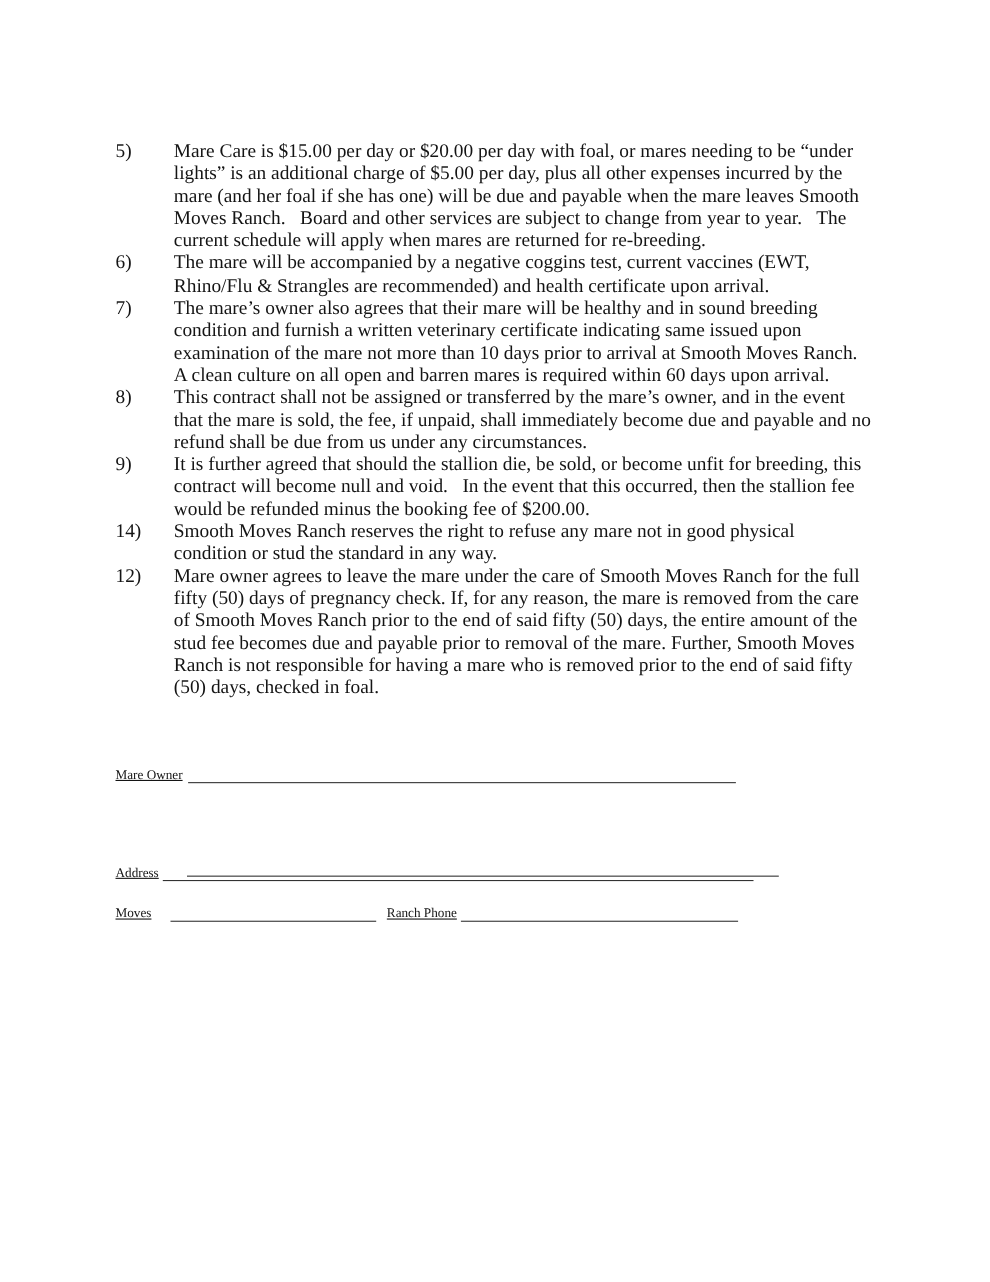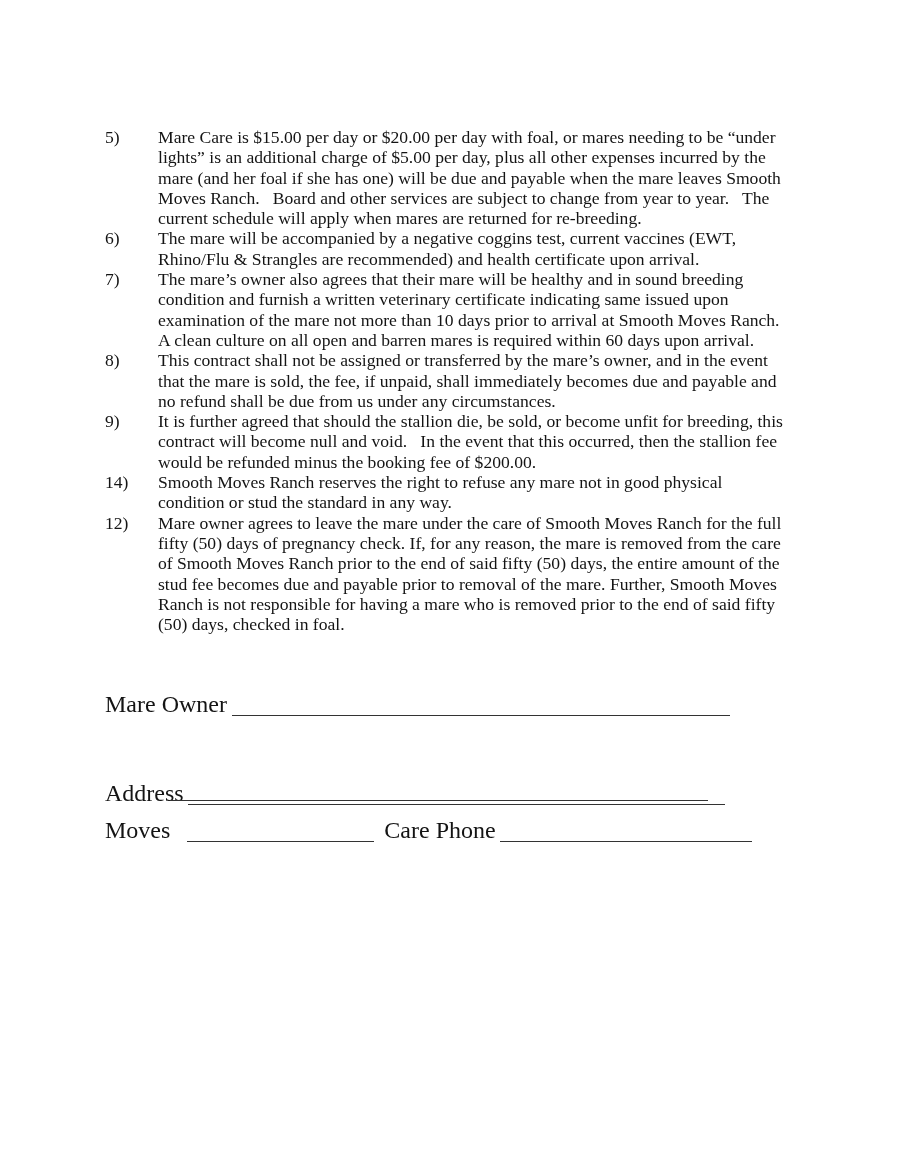--- a/index.html
+++ b/index.html
@@ -32,23 +32,24 @@
     flex: none;
     width: 53px;
   }
   .clause-text {
     flex: 1;
     white-space: pre-wrap;
   }
   .form-row {
     position: absolute;
     left: 105px;
-    font-size: 24px;
+    font-size: 12px;
     line-height: 26px;
     white-space: nowrap;
+    text-decoration: underline;
   }
   .row-mare-owner { top: 691px; }
   .row-address    { top: 732px; margin-top: 48px; }
   .row-address2   { top: 776px; }
   .row-phone      { top: 817px; }
   .row-ranch      { top: 896px; }
   .blank {
     display: inline-block;
     border-bottom: 1px solid #333333;
     height: 20px;
@@ -75,21 +76,21 @@
     <div class="clause">
       <div class="clause-num">6)</div>
       <div class="clause-text">The mare will be accompanied by a negative coggins test, current vaccines (EWT, Rhino/Flu &amp; Strangles are recommended) and health certificate upon arrival.</div>
     </div>
     <div class="clause">
       <div class="clause-num">7)</div>
       <div class="clause-text">The mare’s owner also agrees that their mare will be healthy and in sound breeding condition and furnish a written veterinary certificate indicating same issued upon examination of the mare not more than 10 days prior to arrival at Smooth Moves Ranch. A clean culture on all open and barren mares is required within 60 days upon arrival.</div>
     </div>
     <div class="clause">
       <div class="clause-num">8)</div>
-      <div class="clause-text">This contract shall not be assigned or transferred by the mare’s owner, and in the event that the mare is sold, the fee, if unpaid, shall immediately becomes due and payable and no refund shall be due from us under any circumstances.</div>
+      <div class="clause-text">This contract shall not be assigned or transferred by the mare’s owner, and in the event that the mare is sold, the fee, if unpaid, shall immediately become due and payable and no refund shall be due from us under any circumstances.</div>
     </div>
     <div class="clause">
       <div class="clause-num">9)</div>
       <div class="clause-text">It is further agreed that should the stallion die, be sold, or become unfit for breeding, this contract will become null and void.   In the event that this occurred, then the stallion fee would be refunded minus the booking fee of $200.00.</div>
     </div>
     <div class="clause">
       <div class="clause-num">14)</div>
       <div class="clause-text">Smooth Moves Ranch reserves the right to refuse any mare not in good physical condition or stud the standard in any way.</div>
     </div>
     <div class="clause">
@@ -104,17 +105,17 @@
 
   <div class="form-row row-address">
     <span>Address</span><span class="blank blank-address"></span>
   </div>
 
   <div class="form-row row-address2">
     <span class="blank blank-address2"></span>
   </div>
 
   <div class="form-row row-phone">
-    <span>Moves</span><span class="blank blank-phone"></span><span class="label-cell-phone">Care Phone</span><span class="blank blank-cell-phone"></span>
+    <span>Moves</span><span class="blank blank-phone"></span><span class="label-cell-phone">Ranch Phone</span><span class="blank blank-cell-phone"></span>
   </div>
 
 
 </div>
 
 </body></html>

